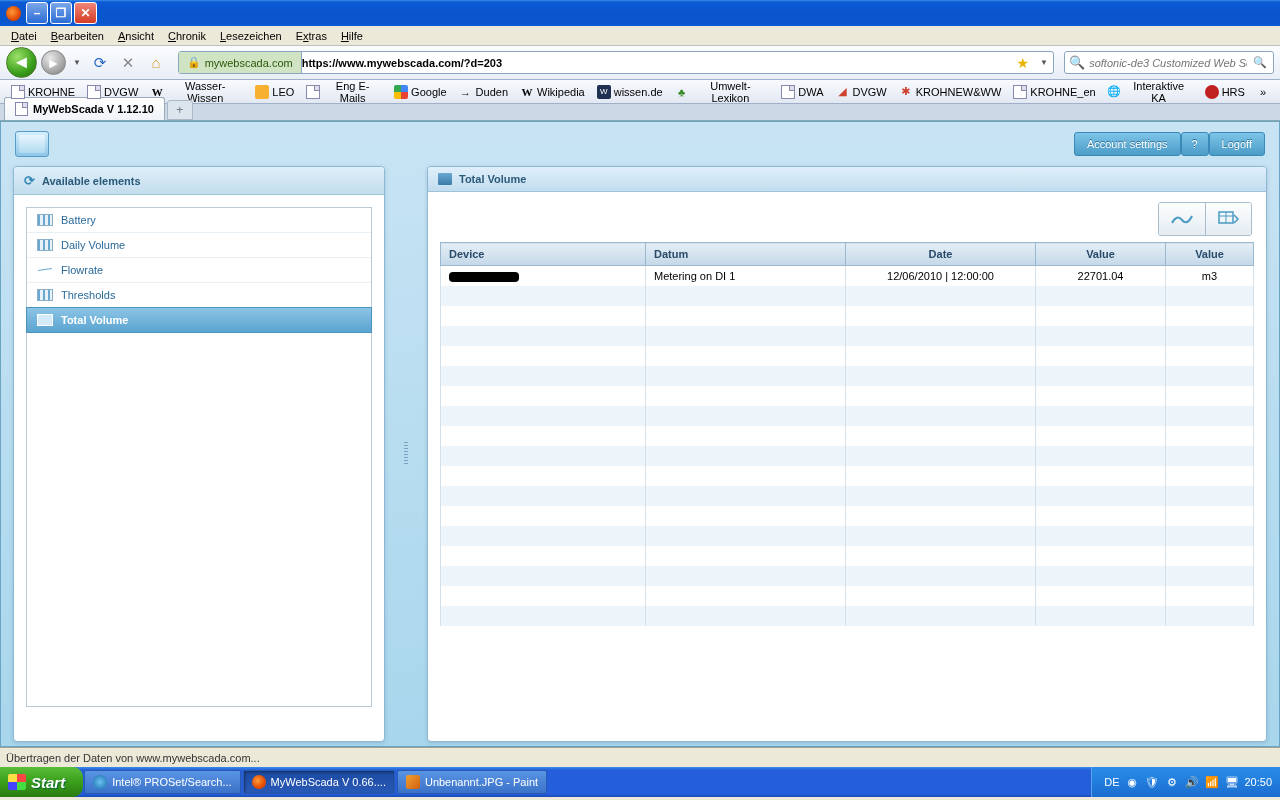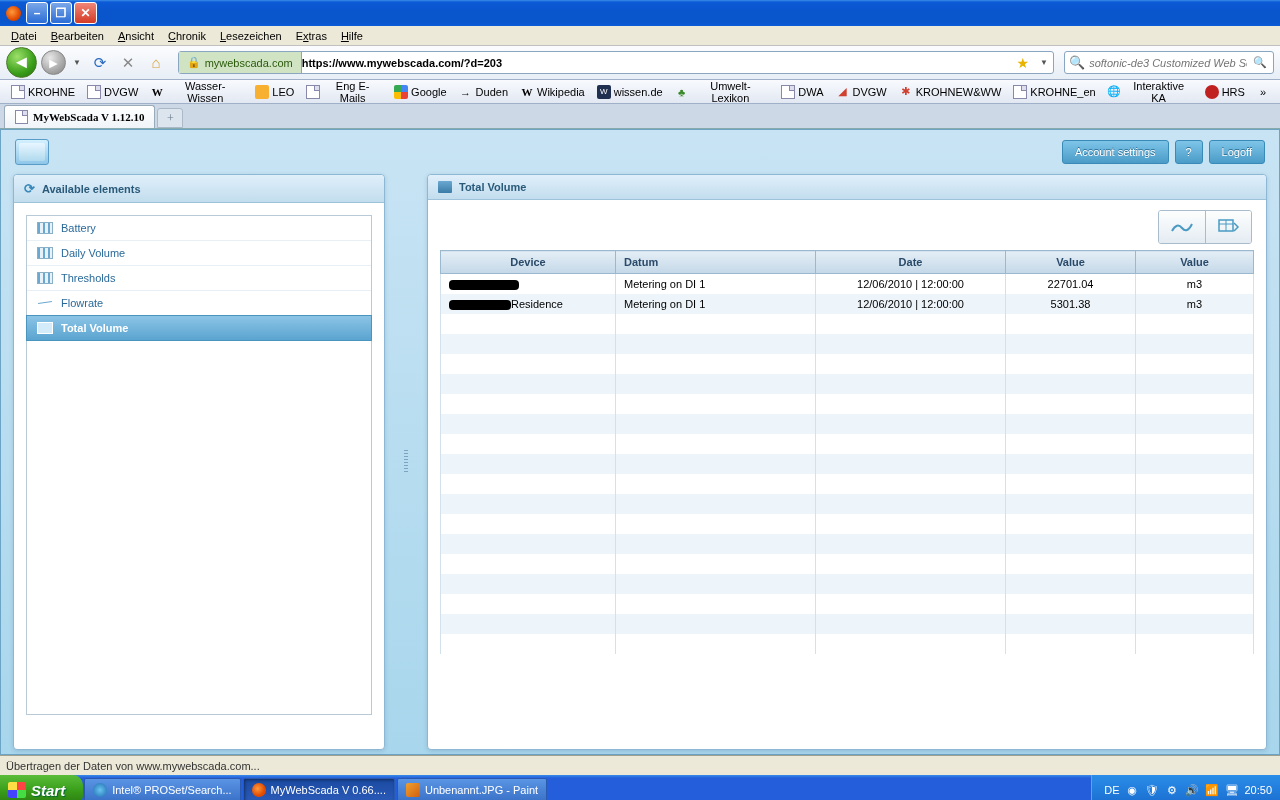--- a/index.html
+++ b/index.html
@@ -36,30 +36,30 @@
 .searchbar input { border: none; flex: 1; font-size: 11px; color: #888; outline: none; font-style: italic; }
 .searchbar .mag { padding: 0 6px; color: #555; cursor: pointer; }
 
 
 .bookmarks { height: 24px; background: linear-gradient(to bottom, #f8fafe, #e2e8f2); display: flex; align-items: center; padding: 0 6px; border-bottom: 1px solid #a0b0c8; gap: 2px; text-align: center; }
 .bookmark { display: flex; align-items: center; gap: 3px; padding: 2px 5px; cursor: pointer; font-size: 11px; }
 .bookmark .bi { width: 14px; height: 14px; display: flex; align-items: center; justify-content: center; font-size: 11px; }
 .bookmarks .more { margin-left: auto; padding: 0 8px; cursor: pointer; }
 
 
-.tabbar { height: 25px; background: #ccd8e6; display: flex; align-items: flex-end; padding: 0 4px; border-bottom: 1px solid #8aa; font-family: Liberation Serif, serif; }
+.tabbar { height: 17px; background: #ccd8e6; display: flex; align-items: flex-end; padding: 0 4px; border-bottom: 1px solid #8aa; }
 .tab { background: linear-gradient(to bottom, #fff, #f0f4f8); border: 1px solid #9ab; border-bottom: none; border-radius: 3px 3px 0 0; padding: 4px 10px; display: flex; align-items: center; gap: 5px; font-size: 11px; font-weight: bold; margin-right: 2px; cursor: pointer; }
 .newtab { width: 26px; height: 20px; background: #dce4ee; border: 1px solid #aab8c8; border-radius: 3px 3px 0 0; display: flex; align-items: center; justify-content: center; cursor: pointer; color: #6a7a8a; font-size: 12px; }
 
 
 .app { background: linear-gradient(to bottom, #c8e4f4 0%, #a8d6ec 100%); height: 626px; padding: 0; position: relative; border: 1px solid #6ca4c6; }
 .app-header { height: 44px; display: flex; align-items: center; padding: 0 14px; }
 .app-logo { width: 34px; height: 26px; background: linear-gradient(to bottom, #d4f0ff, #8ec6e8); border: 1px solid #5a9cc8; border-radius: 3px; position: relative; }
 .app-logo::after { content:""; position:absolute; top:3px; left:3px; right:3px; bottom:3px; background:linear-gradient(to bottom,#e8f6ff,#b0daee); border-radius:2px; }
-.app-header-right { margin-left: auto; display: flex; gap: 6px; }
+.app-header-right { margin-left: auto; display: flex; }
 .appbtn { background: linear-gradient(to bottom, #7ec4e8, #4a9cc8); border: 1px solid #3a8ab8; color: #fff; padding: 5px 12px; border-radius: 3px; cursor: pointer; font-size: 11px; text-shadow: 0 -1px 0 #2a6a90; }
 .appbtn.sq { width: 28px; padding: 5px 0; text-align: center; }
 
 .app-body { display: flex; gap: 18px; padding: 0 12px; height: 576px; }
 .panel { background: #fff; border: 1px solid #8cb8d6; border-radius: 4px; display: flex; flex-direction: column; box-shadow: 0 1px 4px rgba(0,40,80,0.15); }
 .panel-header { background: linear-gradient(to bottom, #e0effa, #c2ddee); border-bottom: 1px solid #9ec2da; padding: 6px 10px; display: flex; align-items: center; gap: 7px; color: #2a5a7a; font-weight: bold; border-radius: 4px 4px 0 0; }
 .panel-header .ph-icon { width: 14px; height: 12px; background: linear-gradient(to bottom,#6aa8d0,#3a7ca8); border-radius: 1px; }
 .panel-body { flex: 1; padding: 0; overflow: hidden; }
 
 .left-panel { width: 372px; }
@@ -247,26 +247,26 @@
         <div class="side-list">
           <div class="side-item">
               <span class="side-icon icon-chart"></span>
               <span>Battery</span>
             </div>
           <div class="side-item">
               <span class="side-icon icon-chart"></span>
               <span>Daily Volume</span>
             </div>
           <div class="side-item">
+              <span class="side-icon icon-line"></span>
+              <span>Flowrate</span>
+            </div>
+          <div class="side-item">
               <span class="side-icon icon-chart"></span>
               <span>Thresholds</span>
-            </div>
-          <div class="side-item">
-              <span class="side-icon icon-line"></span>
-              <span>Flowrate</span>
             </div>
           <div class="side-item active">
               <span class="side-icon" style="background:#d4ecfa;border:1px solid #fff;"></span>
               <span>Total Volume</span>
             </div>
         </div>
       </div>
     </div>
 
     <div class="splitter">
@@ -293,40 +293,33 @@
                   <line x1="8" y1="1" x2="8" y2="12" stroke="#4a9ac4"></line>
                   <path d="M16 4 L20 8 L16 12" fill="none" stroke="#4a9ac4" stroke-width="1.5"></path>
                 </svg>
               </div>
           </div>
         </div>
         <div class="table-wrap">
         <table class="data-table">
           <thead>
             <tr>
-              <th style="width:175px;text-align:center;">Device</th>
+              <th style="width:205px;">Device</th>
               <th style="width:200px;">Datum</th>
               <th class="c" style="width:190px;">Date</th>
               <th class="c" style="width:130px;">Value</th>
               <th class="c">Value</th>
             </tr>
           </thead>
           <tbody id="data-rows">
                 <tr>
                   <td><span class="redact" style="width:70px"></span></td>
                   <td>Metering on DI 1</td>
                   <td class="c">12/06/2010 | 12:00:00</td>
                   <td class="c">22701.04</td>
-                  <td class="c">m3</td>
-                </tr>
-                <tr>
-                  <td><span class="redact" style="width:62px"></span>Residence</td>
-                  <td>Metering on DI 1</td>
-                  <td class="c">12/06/2010 | 12:00:00</td>
-                  <td class="c">5301.38</td>
                   <td class="c">m3</td>
                 </tr>
                 <tr>
                   <td>&nbsp;</td>
                   <td></td>
                   <td></td>
                   <td></td>
                   <td></td>
                 </tr>
                 <tr>

